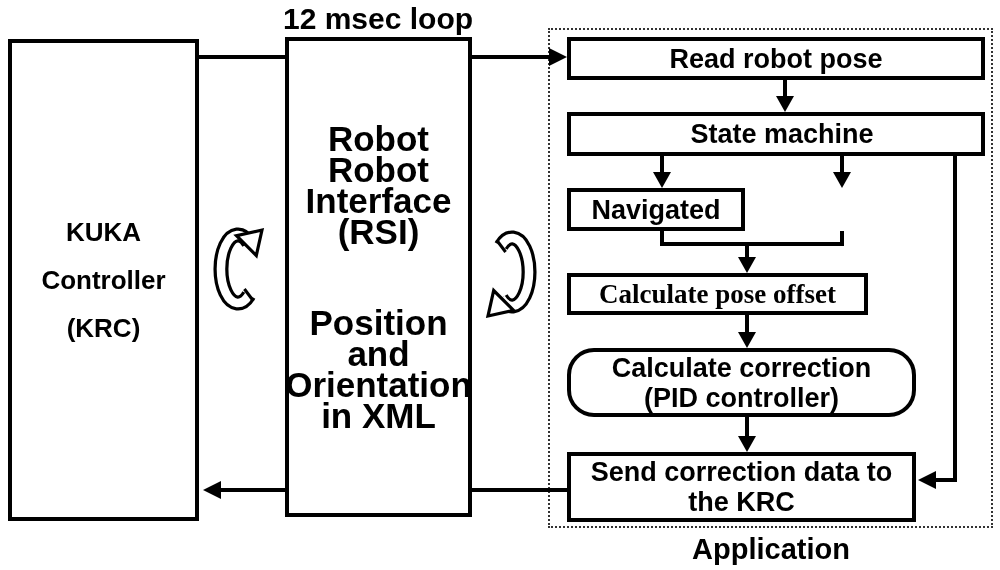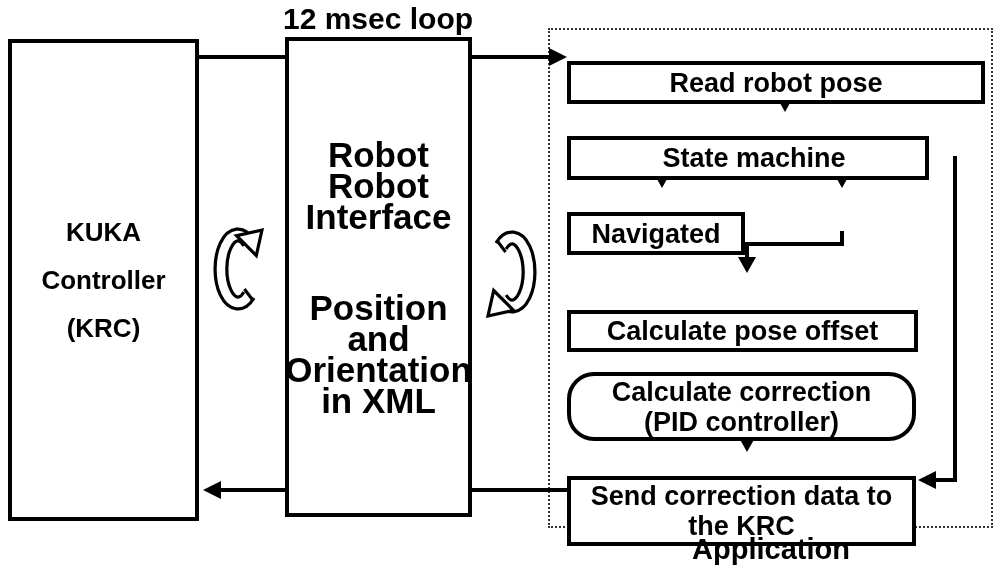--- a/index.html
+++ b/index.html
@@ -8,21 +8,21 @@
     font-family:"Liberation Sans","DejaVu Sans",sans-serif;
     color:#000;overflow:hidden;
   }
   .connectors{position:absolute;left:0;top:0;width:1000px;height:570px;z-index:2;}
   .box{
     position:absolute;background:#ffffff;border:4px solid #000;
     box-sizing:border-box;display:flex;align-items:center;justify-content:center;
     text-align:center;font-weight:bold;z-index:3;
   }
   .bigbox{font-size:26px;line-height:48px;}
-  .fbox{font-size:27px;line-height:30px;margin-top:24px;}
+  .fbox{font-size:27px;line-height:30px;}
   .fbox .l{display:block;}
   .rsi-inner{display:flex;flex-direction:column;gap:60px;}
   .rsi-inner .stanza div{line-height:31px;font-size:35px;}
   .dashedbox{
     position:absolute;border:2px dotted #333;box-sizing:border-box;
     background:#ffffff;z-index:1;
   }
   .floatlabel{
     position:absolute;font-weight:bold;text-align:center;z-index:4;
   }
@@ -105,44 +105,45 @@
       <div>(KRC)</div>
     </div>
   </div>
 
   <div class="box" style="left:285px;top:37px;width:187px;height:480px;">
     <div class="rsi-inner">
       <div class="stanza">
         <div>Robot</div>
         <div>Robot</div>
         <div>Interface</div>
+        <div>(RSI)</div>
       </div>
       <div class="stanza">
         <div>Position</div>
         <div>and</div>
         <div>Orientation</div>
         <div>in XML</div>
       </div>
     </div>
   </div>
 
   <div class="box fbox" style="left:567px;top:37px;width:418px;height:43px;">
     <span>Read robot pose</span>
   </div>
 
-  <div class="box fbox" style="left:567px;top:112px;width:362px;height:44px;padding-left:12px;">
+  <div class="box fbox" style="left:567px;top:112px;width:418px;height:44px;padding-left:12px;">
     <span>State machine</span>
   </div>
 
   <div class="box fbox" style="left:567px;top:188px;width:178px;height:43px;">
     <span>Navigated</span>
   </div>
 
 
-  <div class="box fbox" style="left:567px;top:286px;width:351px;height:42px;">
+  <div class="box fbox" style="left:567px;top:273px;width:301px;height:42px;font-family:Liberation Serif, serif;">
     <span>Calculate pose offset</span>
   </div>
 
   <div class="box fbox" style="left:567px;top:348px;width:349px;height:69px;border-radius:27px;">
     <span>
       <span class="l">Calculate correction</span>
       <span class="l">(PID controller)</span>
     </span>
   </div>
 

